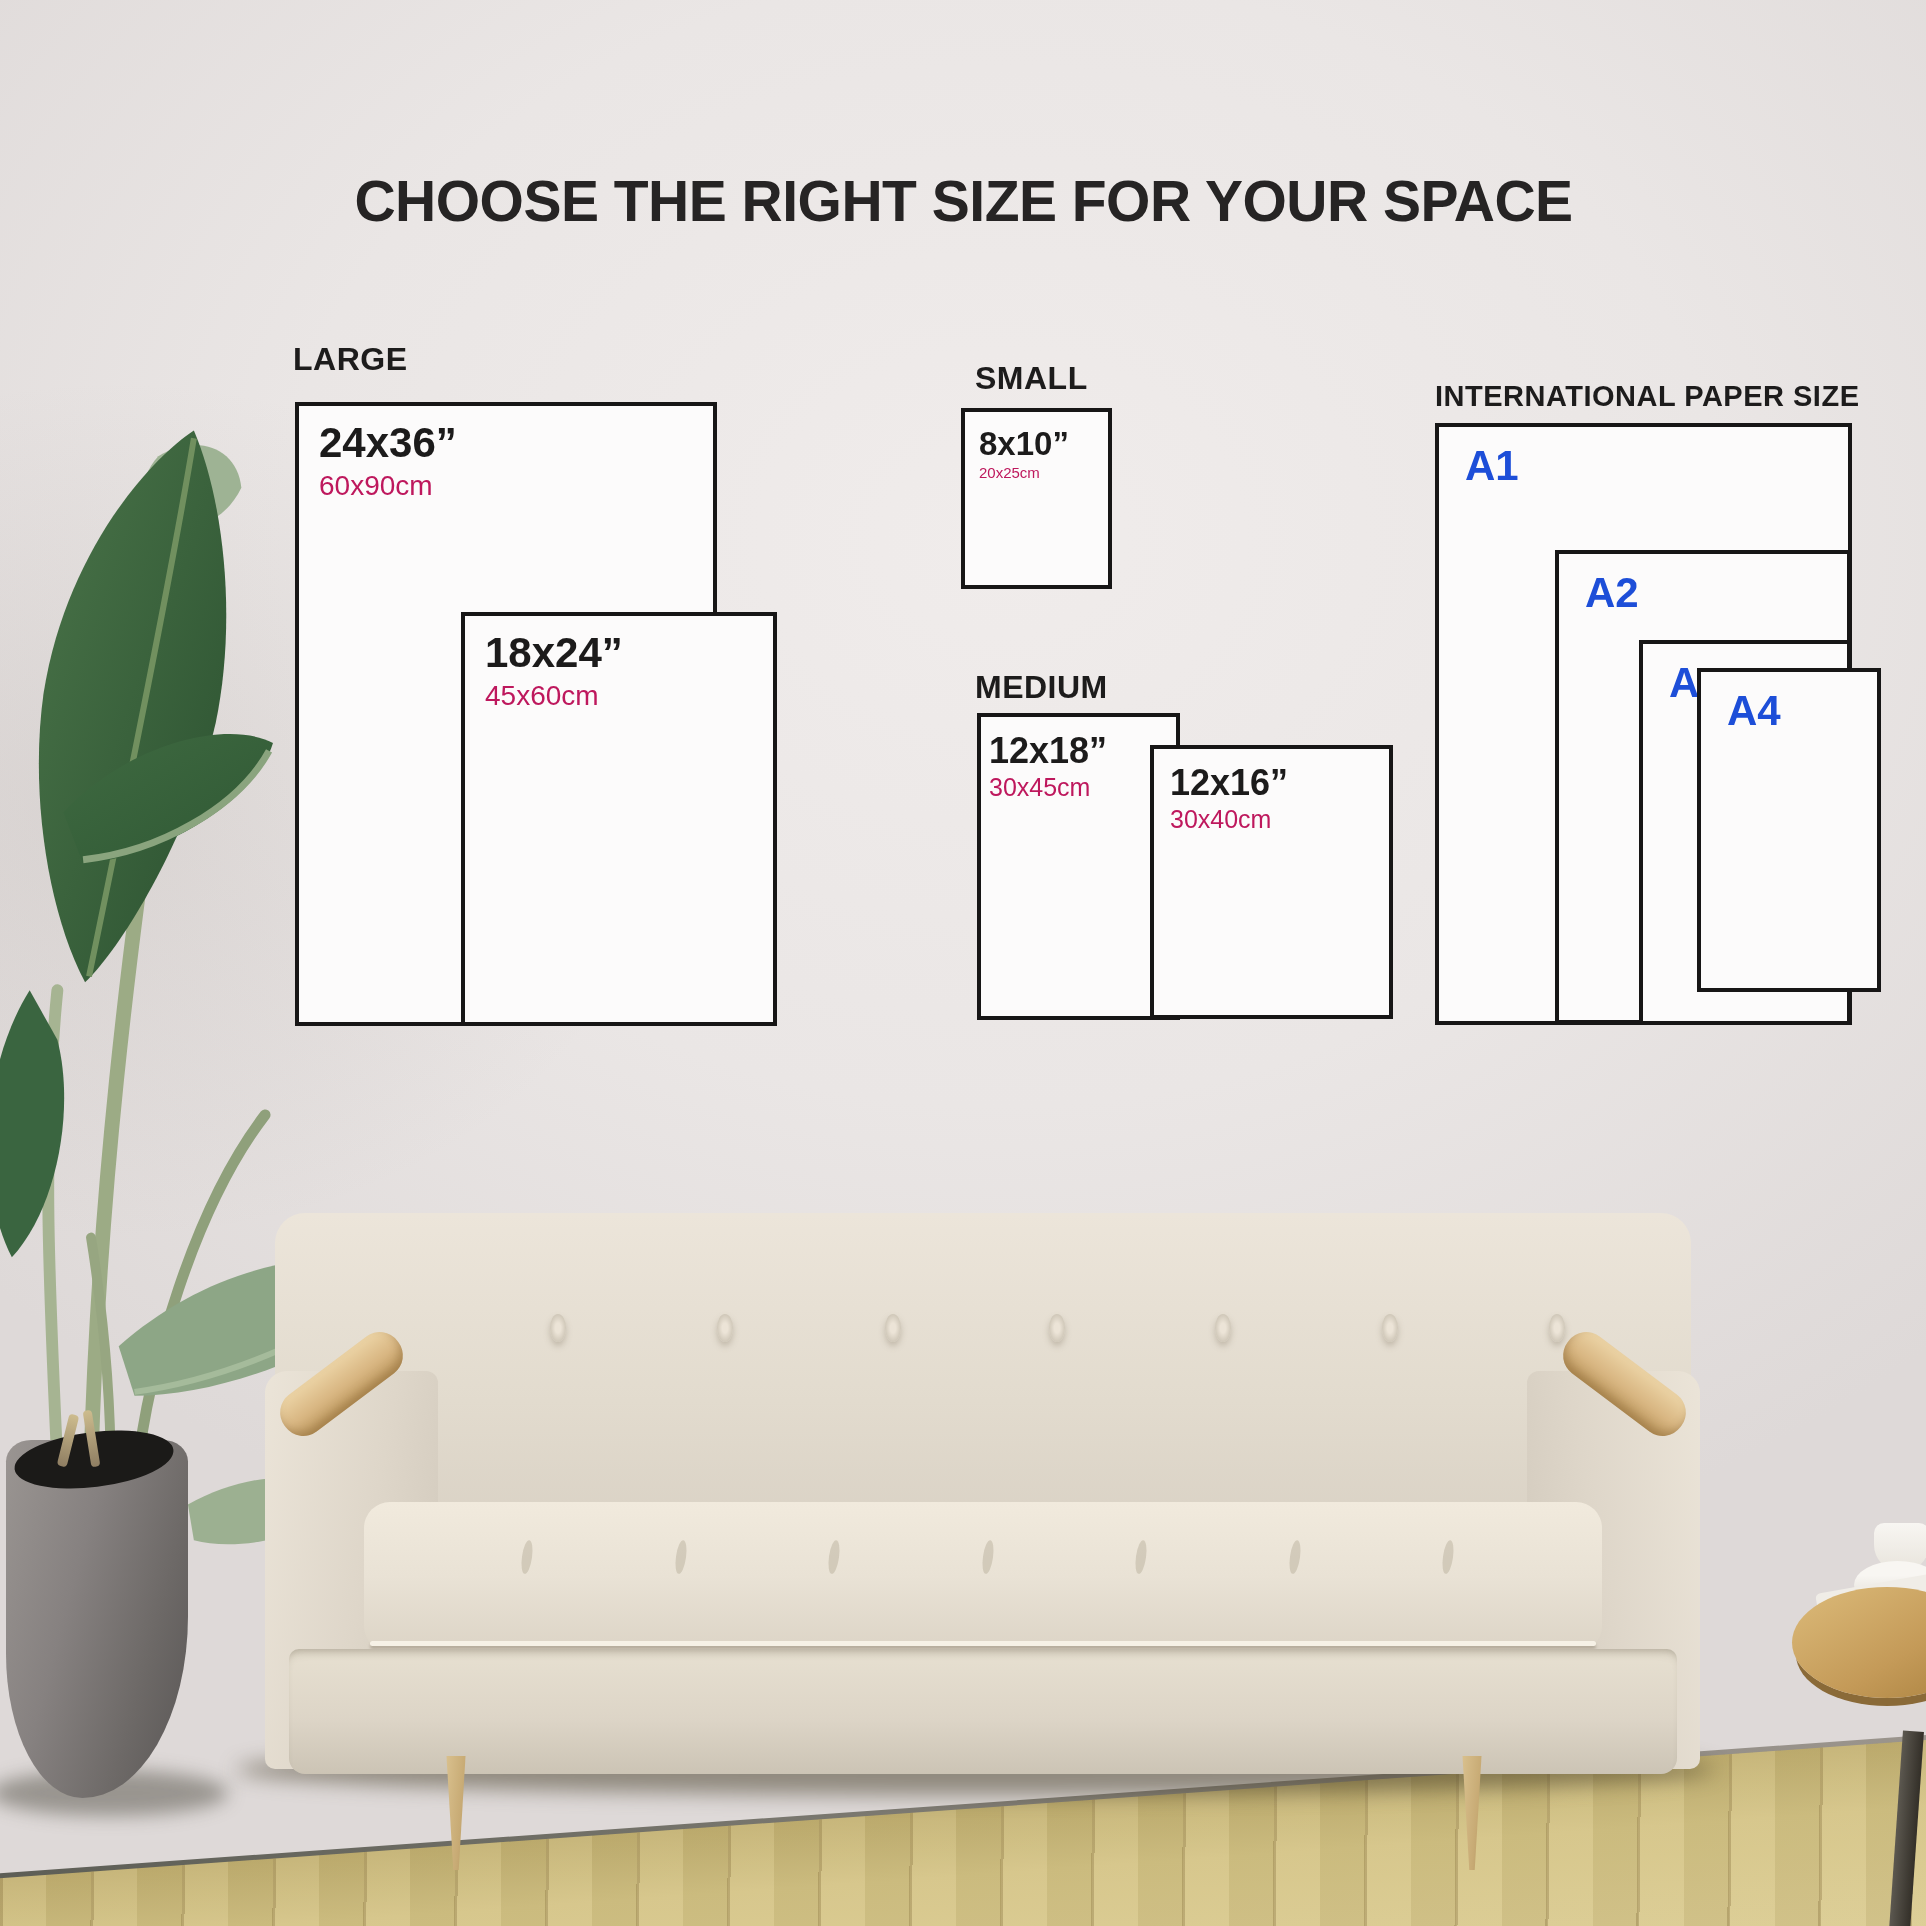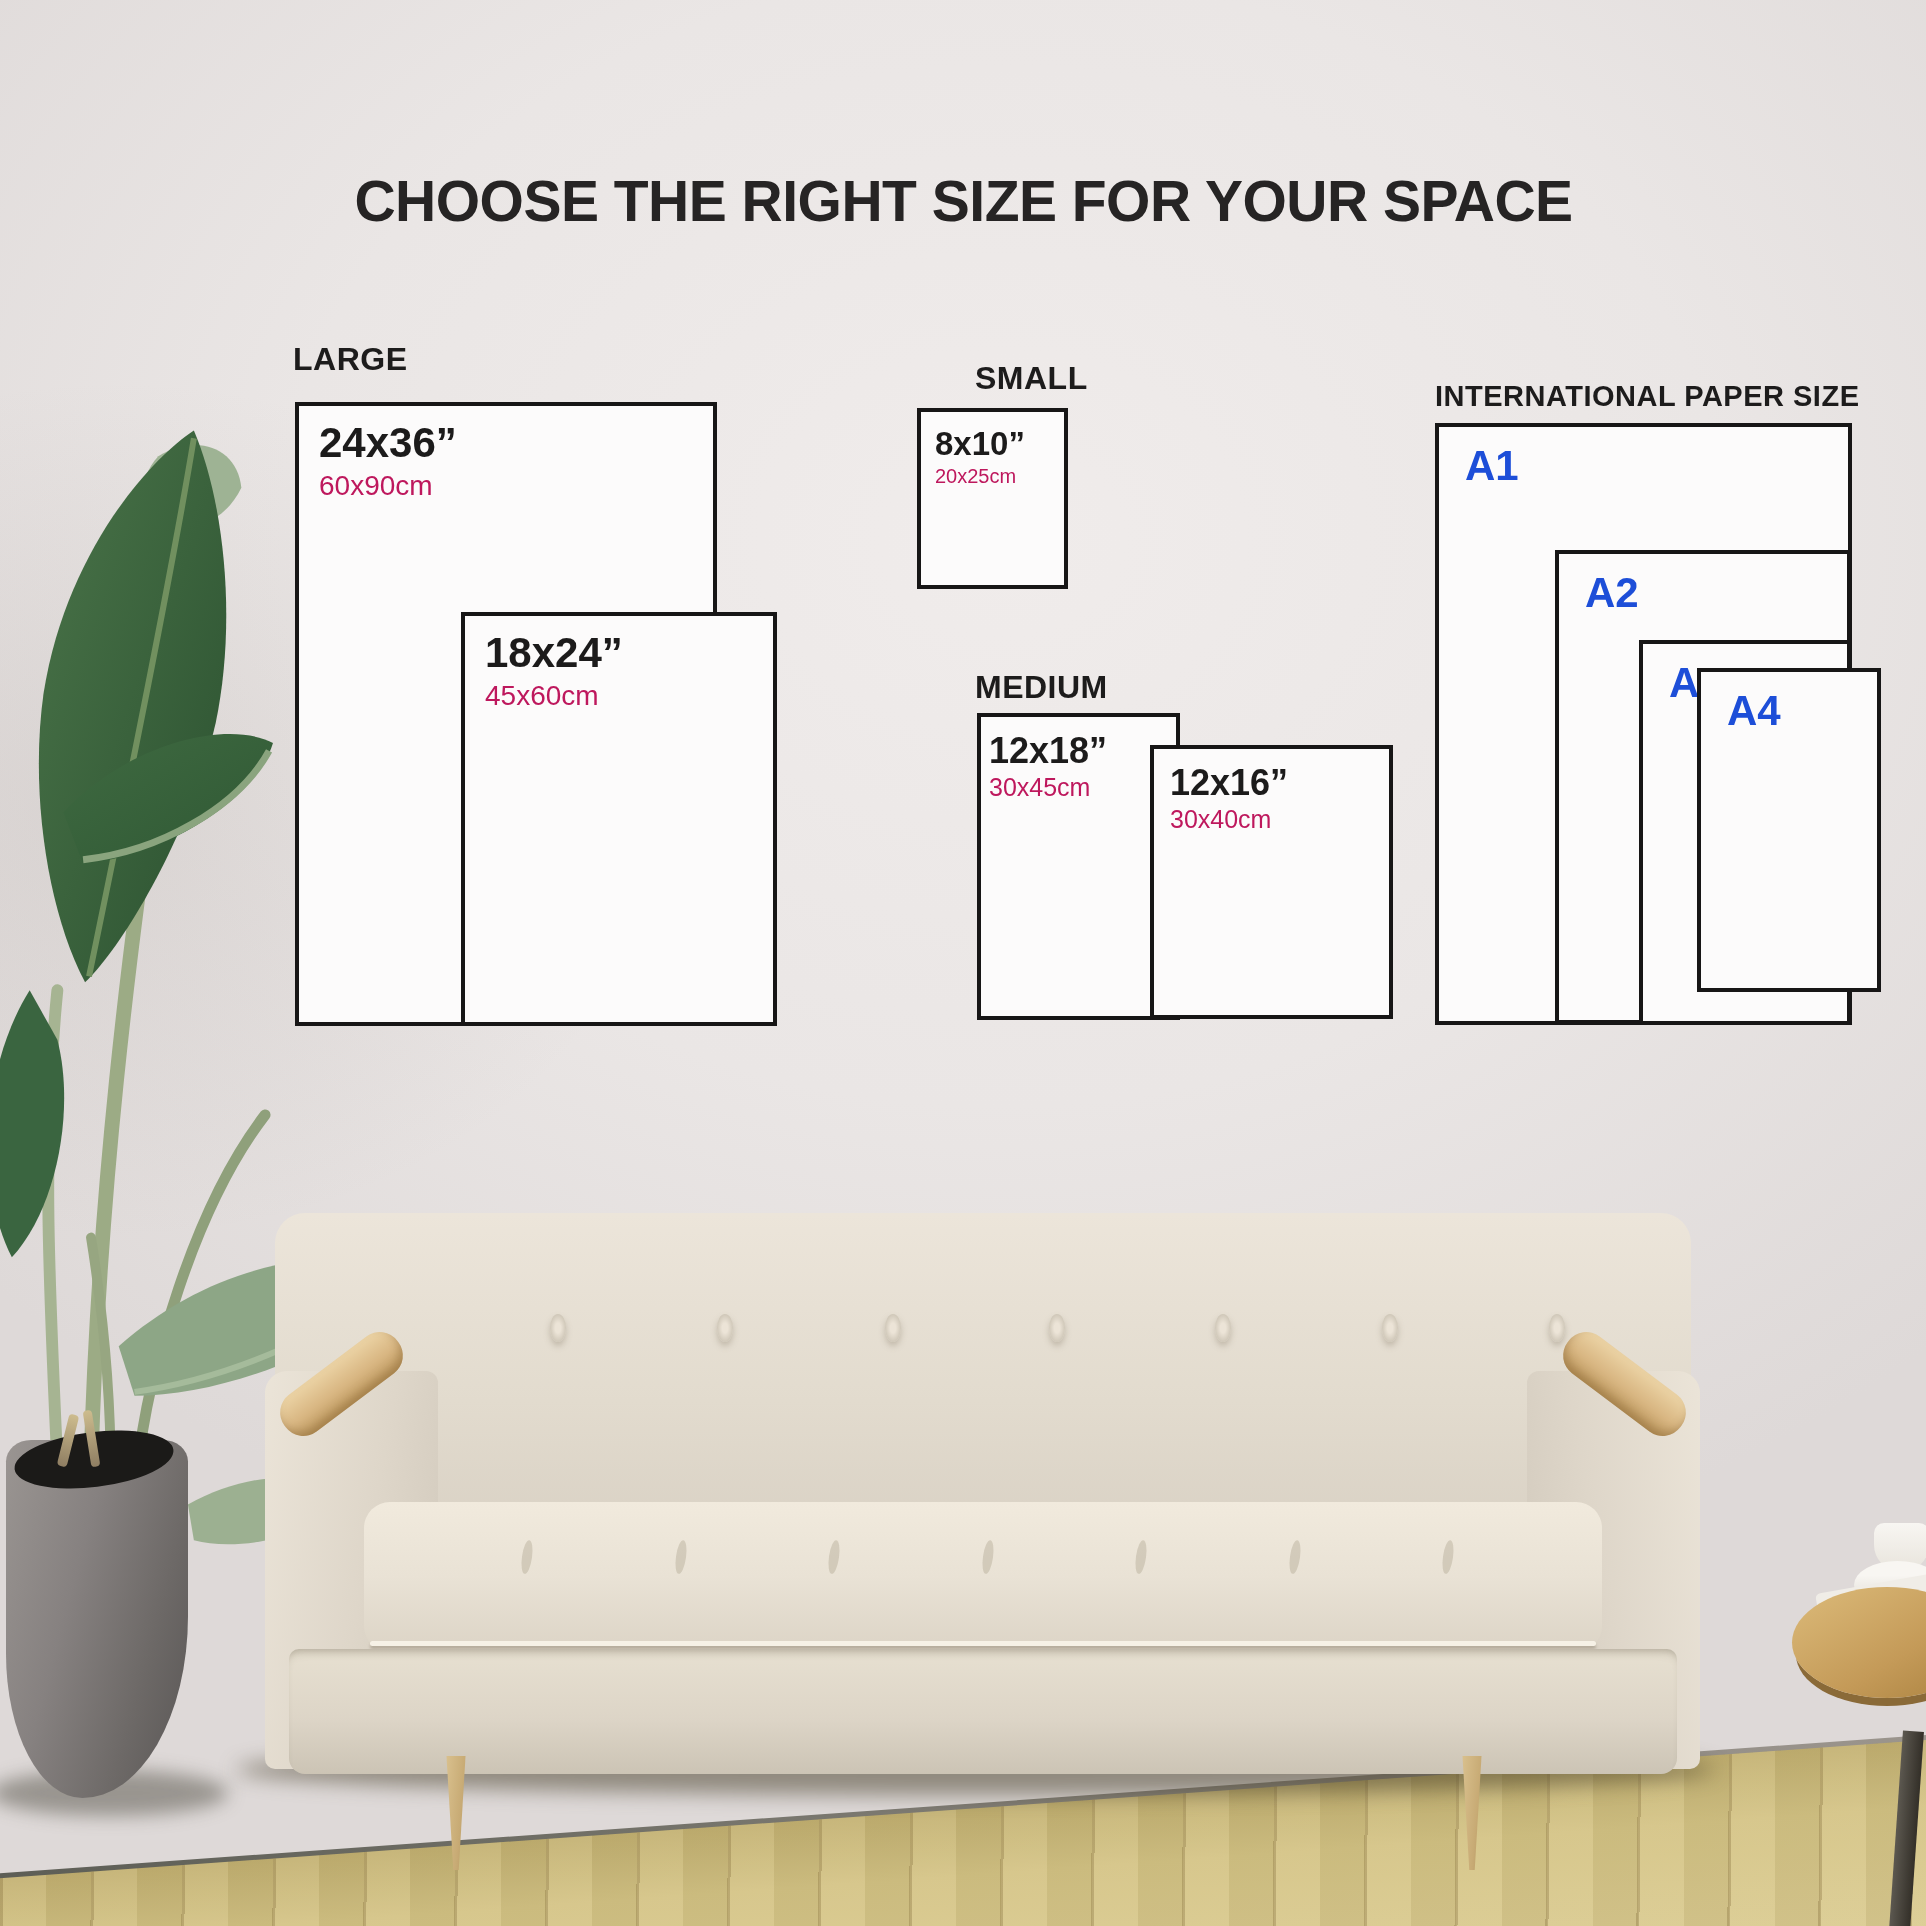--- a/index.html
+++ b/index.html
@@ -39,21 +39,21 @@
   .grp-label{position:absolute;font-weight:700;color:#1d1c1c;font-size:32px;letter-spacing:0.5px;}
   .grp-label.intl{font-size:29px;}
   .szbox{
     position:absolute;box-sizing:border-box;background:#fcfbfb;
     border:4px solid #171616;padding:12px 8px 0 20px;
   }
   .szbox .in{font-weight:700;color:#1c1b1b;line-height:1.2;}
   .szbox .cm{font-weight:400;color:#be185d;line-height:1.25;}
   .g-large .in{font-size:42px;} .g-large .cm{font-size:28px;}
   .g-medium .in{font-size:36px;} .g-medium .cm{font-size:25px;}
-  .g-small .in{font-size:33px;} .g-small .cm{font-size:20px;}
+  .g-small .in{font-size:33px;} .g-small .cm{font-size:15px;}
   .a-name{font-size:42px;font-weight:700;color:#1d4ed8;line-height:1.1;padding-left:6px;padding-top:4px;}
   
   .plant-svg{position:absolute;left:0;top:416px;}
   .pot{
     position:absolute;left:6px;top:1440px;width:182px;height:358px;
     background:linear-gradient(105deg,#9a9592 0%,#868180 38%,#6d6967 72%,#595655 100%);
     border-radius:26px 26px 109px 79px / 22px 22px 188px 149px;
   }
   .pot-rim{
     position:absolute;left:8px;top:-8px;width:160px;height:55px;
@@ -146,21 +146,21 @@
     <div class="szbox g-large" style="left:295px;top:402px;width:422px;height:624px;">
       <div class="in">24x36”</div>
       <div class="cm">60x90cm</div>
     </div>
     <div class="szbox g-large" style="left:461px;top:612px;width:316px;height:414px;">
       <div class="in">18x24”</div>
       <div class="cm">45x60cm</div>
     </div>
 
     <div class="grp-label" style="left:975px;top:360px;">SMALL</div>
-    <div class="szbox g-small" style="left:917px;top:408px;width:151px;height:181px;padding-left:14px;">
+    <div class="szbox g-small" style="left:961px;top:408px;width:151px;height:181px;padding-left:14px;">
       <div class="in">8x10”</div>
       <div class="cm">20x25cm</div>
     </div>
 
     <div class="grp-label" style="left:975px;top:669px;">MEDIUM</div>
     <div class="szbox g-medium" style="left:977px;top:713px;width:203px;height:307px;padding-left:8px;">
       <div class="in">12x18”</div>
       <div class="cm">30x45cm</div>
     </div>
     <div class="szbox g-medium" style="left:1150px;top:745px;width:243px;height:274px;padding-left:16px;">

